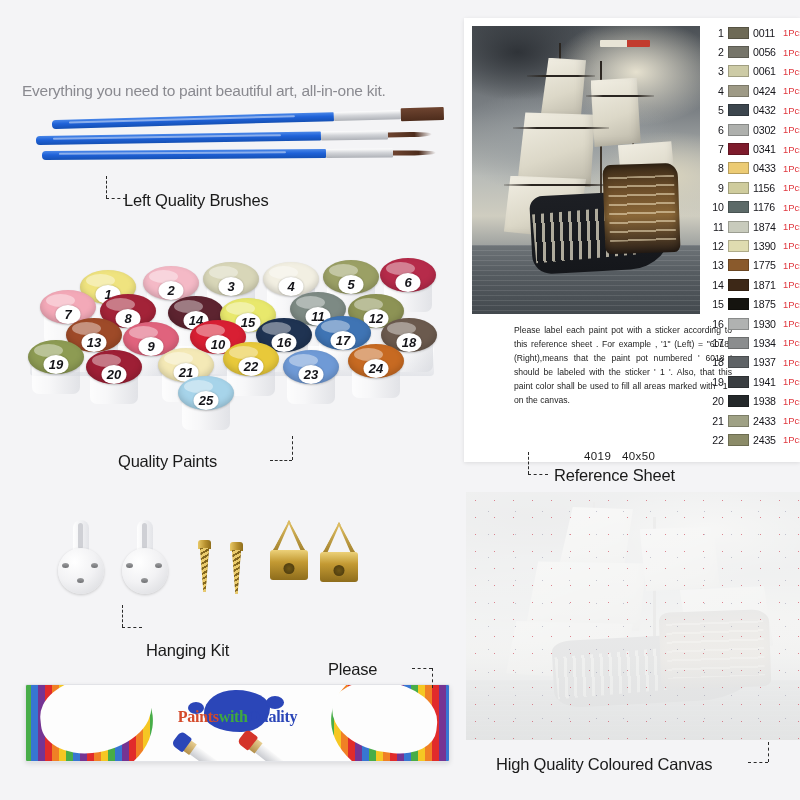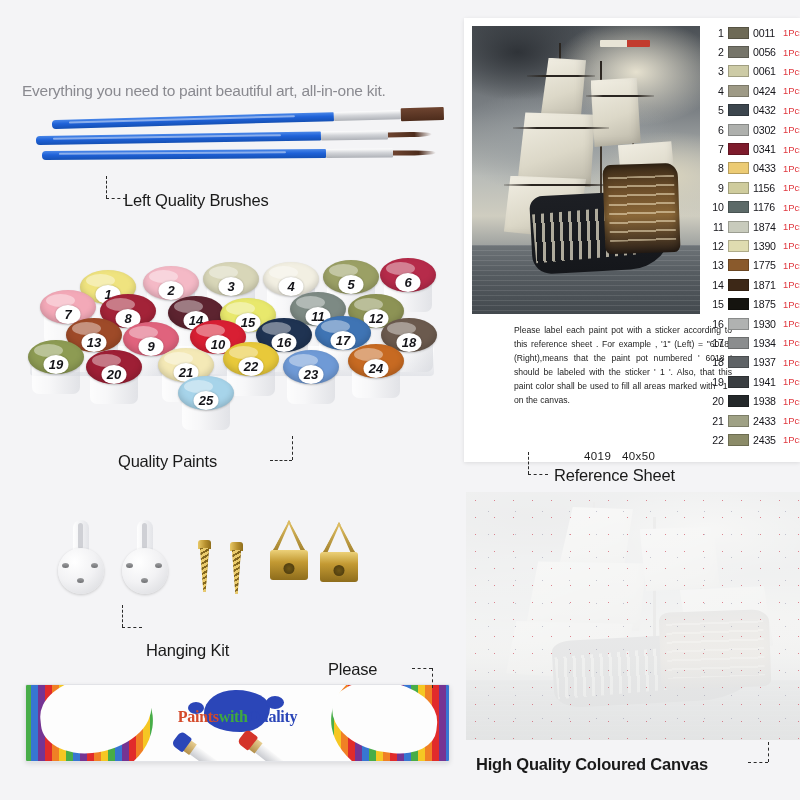--- a/index.html
+++ b/index.html
@@ -748,15 +748,15 @@
       <div class="stern"></div>
     </div>
     <div class="wash"></div>
     <div class="dots"></div>
   </div>
 
   <div class="leader" style="left:748px; top:742px; width:24px; height:26px;">
     <span class="h" style="left:0; top:20px; width:20px;"></span>
     <span class="v" style="left:20px; top:0; height:20px;"></span>
   </div>
-  <div class="caption" style="left:476px; top:755px;font-weight:bold;">High Quality Coloured Canvas</div>
+  <div class="caption" style="left:496px; top:755px;">High Quality Coloured Canvas</div>
 
 </div>
 
 </body></html>

